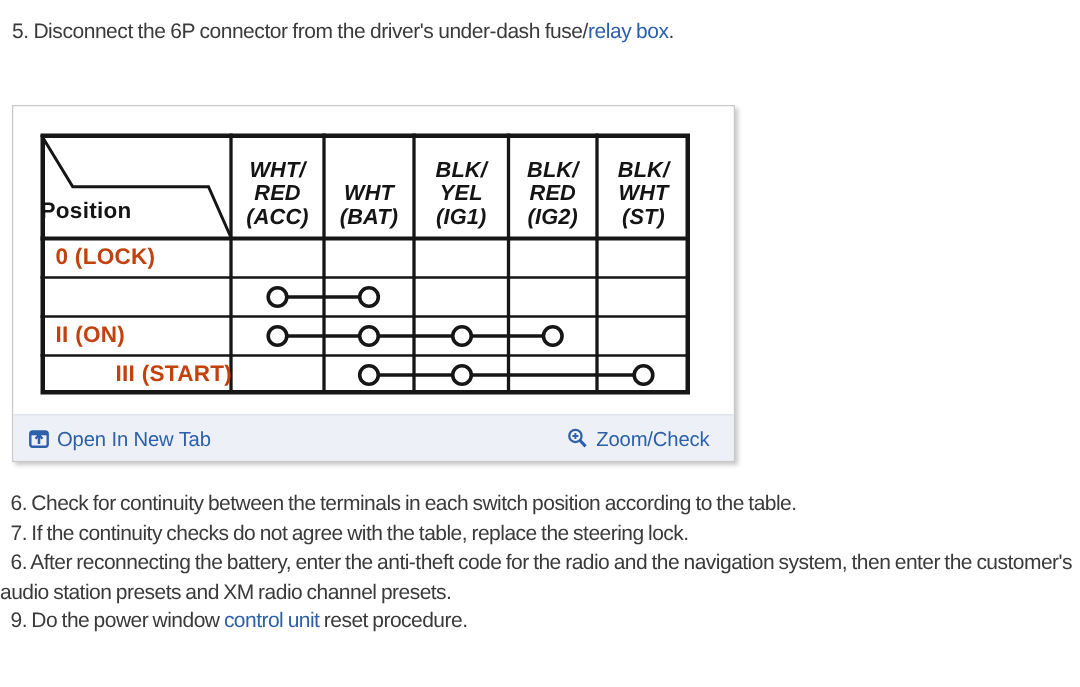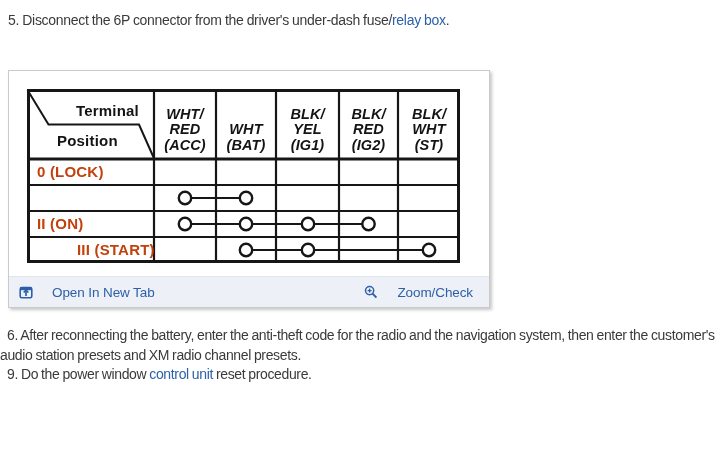--- a/index.html
+++ b/index.html
@@ -23,21 +23,21 @@
   .panel {
     position:absolute; left:8px; top:70px; width:482px; height:238px;
     background:#ffffff; border:1px solid #cacaca;
     box-shadow:2px 2px 3px rgba(0,0,0,0.22);
   }
   .diagram { position:relative; width:480px; height:205px; background:#ffffff; }
   .diagram svg { position:absolute; left:0; top:0; }
 
   .tbl-text { position:absolute; color:#141414; font-weight:bold; }
   .corner-terminal { left:40px; top:31px; width:90px; text-align:right; font-size:15px; letter-spacing:0.2px; }
-  .corner-position { left:48px; top:61px; font-size:15px; letter-spacing:0.2px; }
+  .corner-position { left:18px; top:61px; font-size:15px; letter-spacing:0.2px; }
 
   .col-head {
     position:absolute; top:18px; height:70px;
     display:flex; align-items:flex-end; justify-content:center;
     white-space:pre-line; text-align:center;
     font-size:14.5px; line-height:15.5px; letter-spacing:0.1px;
     padding-bottom:6px; color:#141414; font-weight:bold;font-style:italic;
   }
   .ch0 { left:145px; width:62px; }
   .ch1 { left:207px; width:60px; }
@@ -52,21 +52,21 @@
   .rl0 { top:88px; } .rl1 { top:114px; } .rl2 { top:140px; } .rl3 { top:166px;margin-left:40px; }
 
   
   .panel-footer {
     position:absolute; left:0; bottom:0; width:480px; height:31px;
     background:#edf1f7; border-top:1px solid #e1e5ec;
     display:flex; align-items:center; justify-content:space-between;
     padding:0 16px 0 10px;
   }
   .bar-link {
-    display:flex; align-items:center; gap:19px;
+    display:flex; align-items:center; gap:5px;
     color:#2d60a9; font-size:13.5px; letter-spacing:-0.1px; cursor:pointer;
   }
   .bar-link svg { display:block; }
 </style>
 </head>
 <body>
 
 <p class="intro"><span>5. Disconnect the 6P connector from the driver's under-dash fuse/</span><span class="textlink">relay box</span><span>.</span></p>
 
 <div class="panel">
@@ -94,21 +94,20 @@
           <circle cx="237" cy="153" r="6.2" fill="#ffffff" stroke="#161616" stroke-width="2.4"></circle>
           <circle cx="299" cy="153" r="6.2" fill="#ffffff" stroke="#161616" stroke-width="2.4"></circle>
           <circle cx="359.5" cy="153" r="6.2" fill="#ffffff" stroke="#161616" stroke-width="2.4"></circle>
           <line x1="237" x2="420" y1="179" y2="179" stroke="#161616" stroke-width="2.2"></line>
           <circle cx="237" cy="179" r="6.2" fill="#ffffff" stroke="#161616" stroke-width="2.4"></circle>
           <circle cx="299" cy="179" r="6.2" fill="#ffffff" stroke="#161616" stroke-width="2.4"></circle>
           <circle cx="420" cy="179" r="6.2" fill="#ffffff" stroke="#161616" stroke-width="2.4"></circle>
         </g>
     </svg>
 
-    <div class="tbl-text corner-terminal">Terminal</div>
     <div class="tbl-text corner-position">Position</div>
 
     <div class="col-head ch0">WHT/
 RED
 (ACC)</div>
     <div class="col-head ch1">WHT
 (BAT)</div>
     <div class="col-head ch2">BLK/
 YEL
 (IG1)</div>
@@ -144,15 +143,17 @@
           <line x1="5.6" y1="3.6" x2="5.6" y2="7.6" stroke="#2d60a9" stroke-width="1.3"></line>
           <line x1="8.6" y1="8.6" x2="12.4" y2="12.6" stroke="#2d60a9" stroke-width="2"></line>
         </svg>
       </span>
       <span>Zoom/Check</span>
     </span>
   </div>
 </div>
 
 <div class="steps">
+  <p>6. Check for continuity between the terminals in each switch position according to the table.</p>
+  <p>7. If the continuity checks do not agree with the table, replace the steering lock.</p>
   <p>6. After reconnecting the battery, enter the anti-theft code for the radio and the navigation system, then enter the customer's audio station presets and XM radio channel presets.</p>
   <p><span>9. Do the power window </span><span class="textlink">control unit</span><span> reset procedure.</span></p>
 </div>
 
 </body></html>

